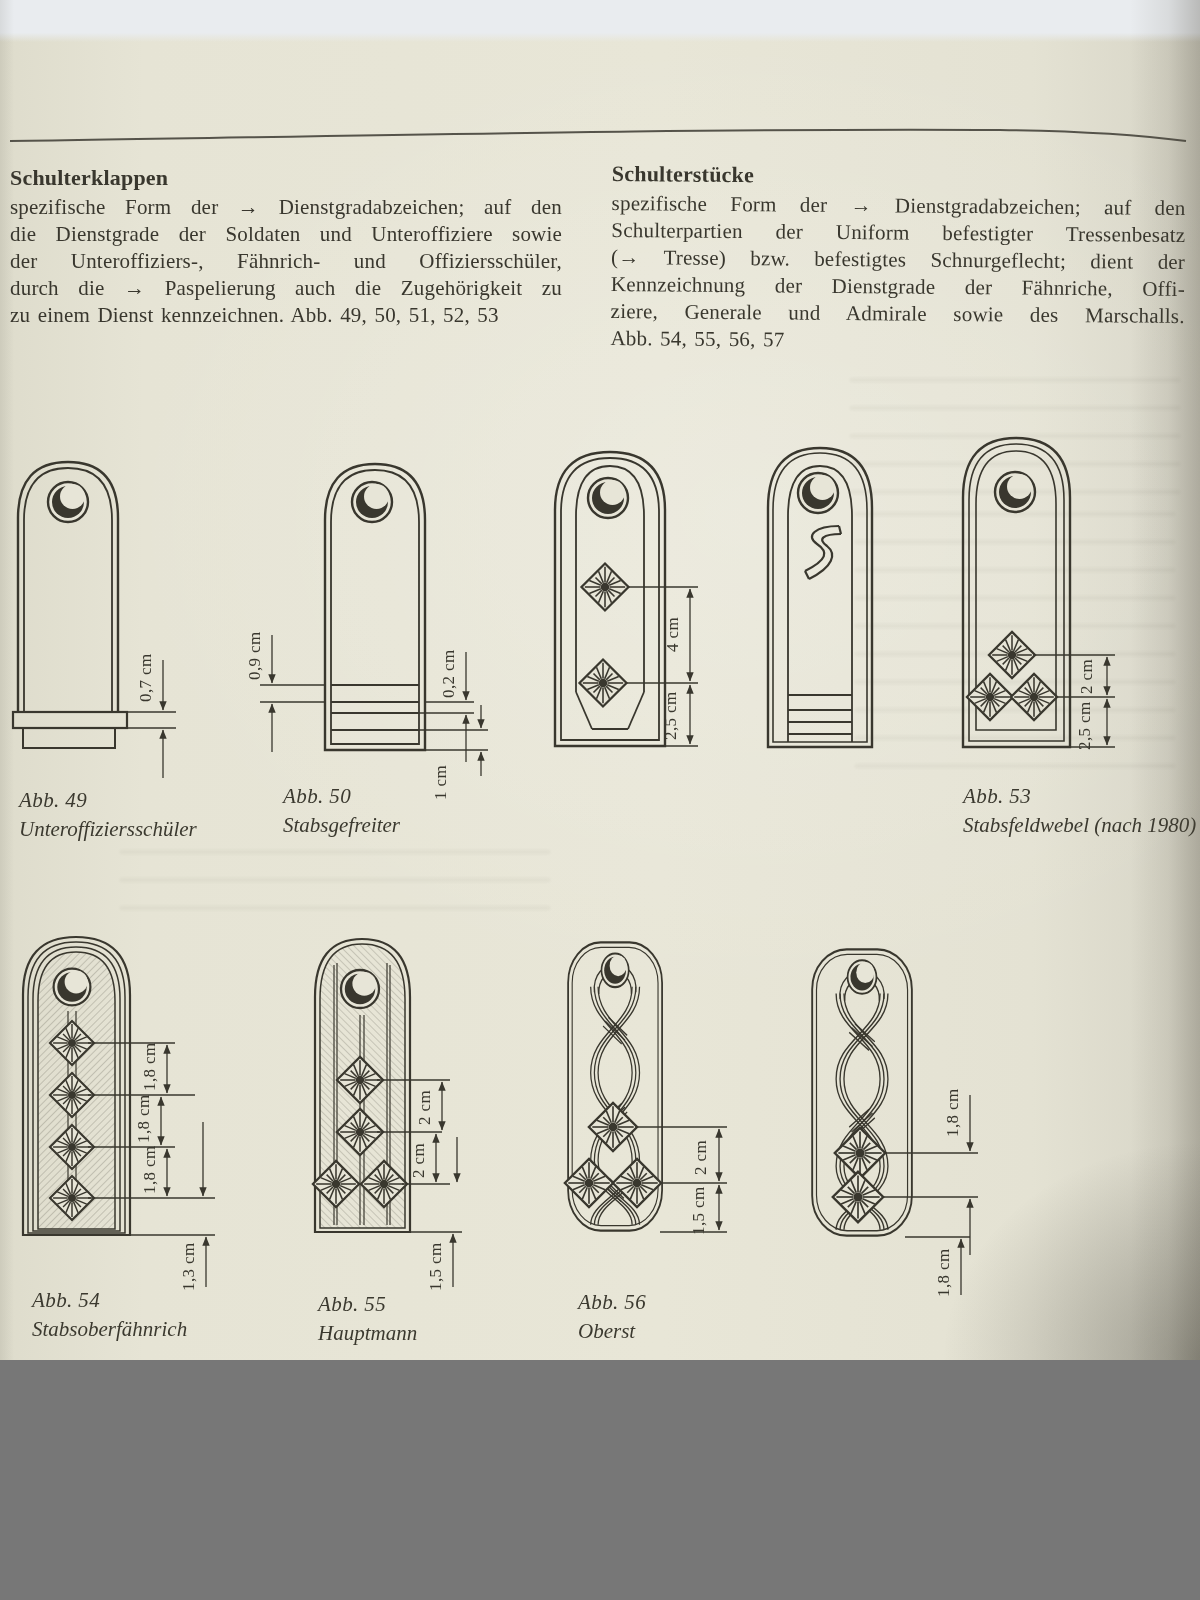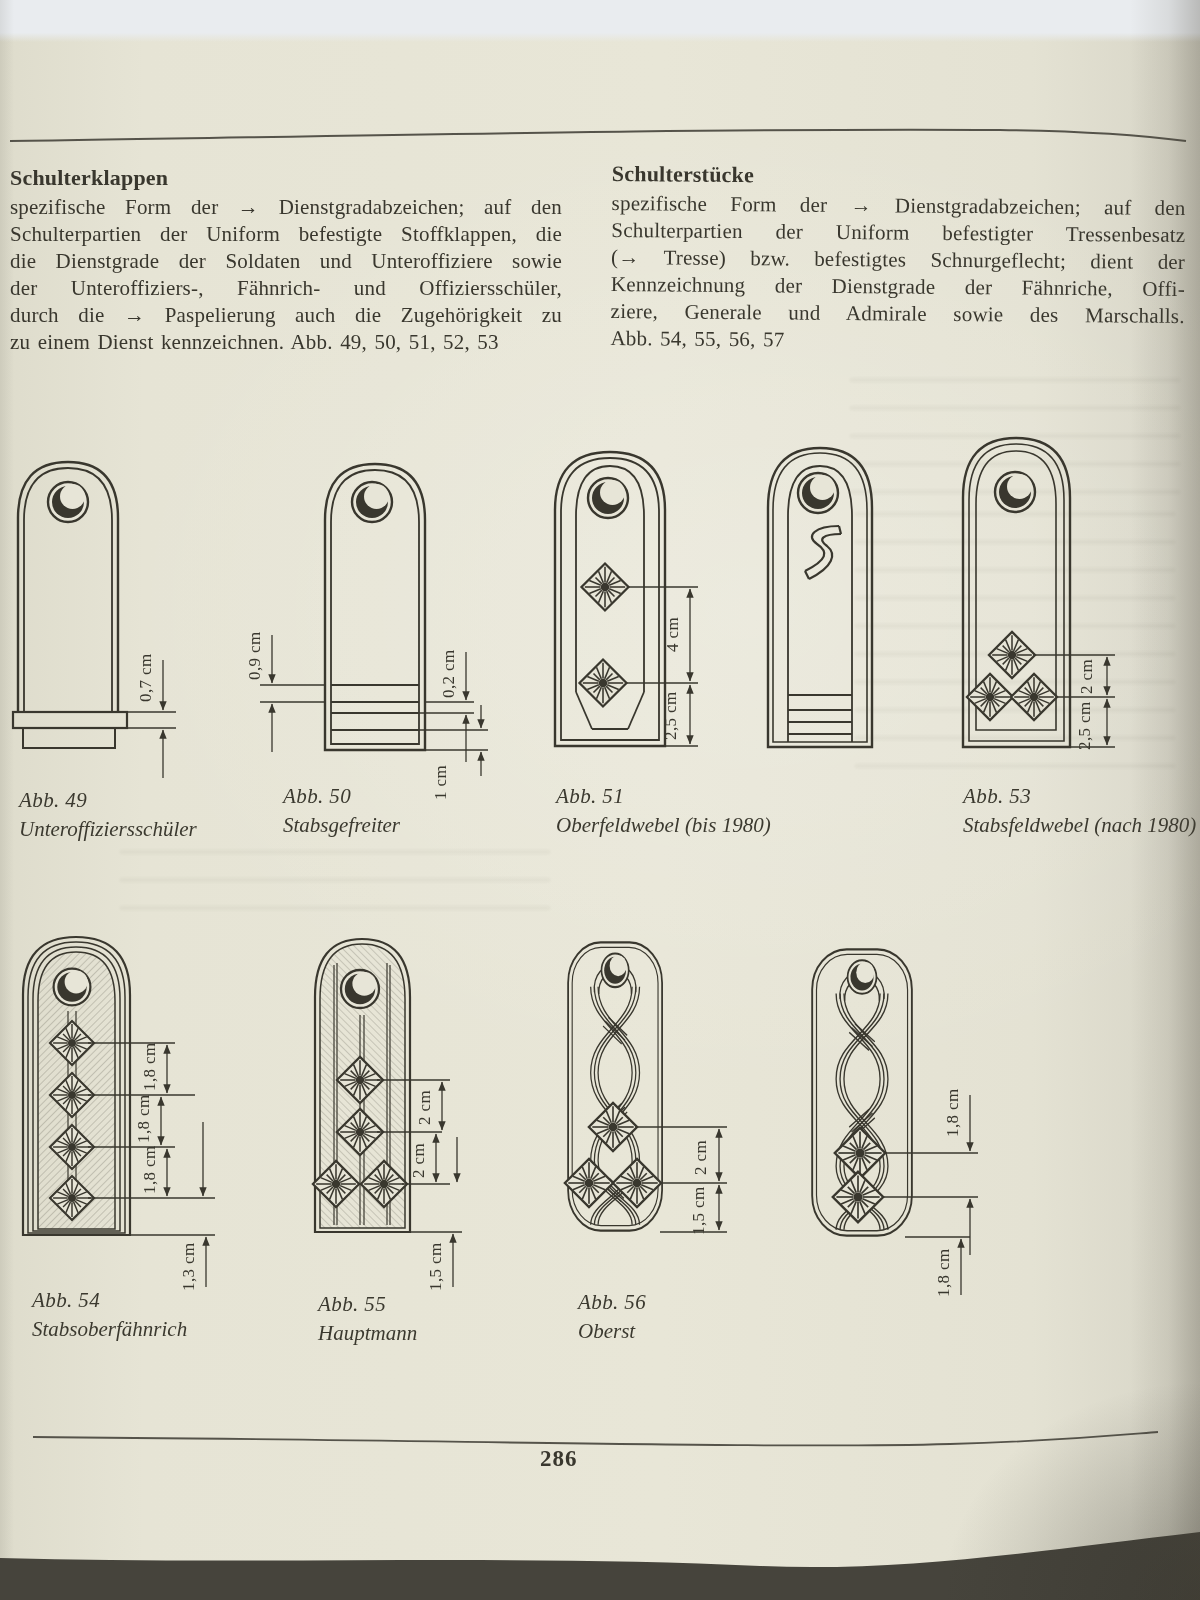--- a/index.html
+++ b/index.html
@@ -1,16 +1,16 @@
 <!DOCTYPE html>
 <html><head>
 <meta charset="utf-8">
 <style>
   html,body{margin:0;padding:0;background:#777;}
-  #scan{position:relative;width:1200px;height:1600px;overflow:hidden;
+  #scan{position:relative;width:1200px;height:1360px;overflow:hidden;
         background:
           radial-gradient(ellipse 900px 700px at 62% 38%, rgba(255,255,255,.20), rgba(255,255,255,0) 70%),
           linear-gradient(90deg,#dedccc 0%, #e6e4d5 12%, #e8e6d7 55%, #e4e2d3 86%, #d6d4c6 100%);
         font-family:"Liberation Serif","DejaVu Serif",serif;color:#39372e;}
   
   .top-strip{position:absolute;left:0;top:0;width:1200px;height:42px;
         background:linear-gradient(180deg,#e9ecef 0%,#e9ecef 78%,rgba(233,236,239,0) 100%);}
   
   .edge-right{position:absolute;right:0;top:0;width:70px;height:1600px;
         background:linear-gradient(90deg,rgba(75,70,58,0) 0%,rgba(75,70,58,.10) 55%,rgba(75,70,58,.30) 100%);}
@@ -124,21 +124,20 @@
   <svg class="rule-svg">
     <path d="M10,141 C300,137 700,128 1000,130 C1080,131 1140,135 1186,141" stroke="#55534a" stroke-width="2" fill="none"></path>
     <path d="M33,1437 C450,1440 780,1449 950,1444 C1060,1441 1120,1435 1158,1432" stroke="#55534a" stroke-width="1.8" fill="none"></path>
     <path d="M0,1558 C250,1565 520,1554 760,1566 C900,1572 1030,1552 1200,1532 L1200,1600 L0,1600 Z" fill="#46443c"></path>
   </svg>
 
   <div class="col col-left">
     <div class="entry-title">Schulterklappen</div>
     <div>
         <div class="tline">spezifische Form der → Dienstgradabzeichen; auf den</div>
-        <div class="tline">Schulterpartien der Uniform befestigte Stoffklappen, die</div>
         <div class="tline">die Dienstgrade der Soldaten und Unteroffiziere sowie</div>
         <div class="tline">der Unteroffiziers-, Fähnrich- und Offiziersschüler,</div>
         <div class="tline">durch die → Paspelierung auch die Zugehörigkeit zu</div>
         <div class="tline last">zu einem Dienst kennzeichnen. Abb. 49, 50, 51, 52, 53</div>
       </div>
   </div>
   <div class="col col-right">
     <div class="entry-title">Schulterstücke</div>
     <div>
         <div class="tline">spezifische Form der → Dienstgradabzeichen; auf den</div>
@@ -266,24 +265,20 @@
   </svg>
 
   <div class="caption" style="left:19px;top:786px">
     <div class="cap-num">Abb. 49</div>
     <div class="cap-name">Unteroffiziersschüler</div>
   </div>
   <div class="caption" style="left:283px;top:782px">
     <div class="cap-num">Abb. 50</div>
     <div class="cap-name">Stabsgefreiter</div>
   </div>
-  <div class="caption" style="left:556px;top:782px">
-    <div class="cap-num">Abb. 51</div>
-    <div class="cap-name">Oberfeldwebel (bis 1980)</div>
-  </div>
   <div class="caption" style="left:963px;top:782px">
     <div class="cap-num">Abb. 53</div>
     <div class="cap-name">Stabsfeldwebel (nach 1980)</div>
   </div>
 
   <svg class="fig" style="left:15px;top:925px" width="230" height="390" viewBox="0 0 230 390">
     <g stroke="#39372e" fill="none" stroke-width="2.2">
       <path d="M8,310 L8,70 Q8,12 61,12 Q115,12 115,70 L115,310 Z"></path>
       <path d="M13,308 L13,72 Q13,17 61,17 Q110,17 110,72 L110,308 Z" stroke-width="1.5"></path>
       <path d="M18,306 L18,74 Q18,22 61,22 Q105,22 105,74 L105,306 Z" stroke-width="1.5"></path>

